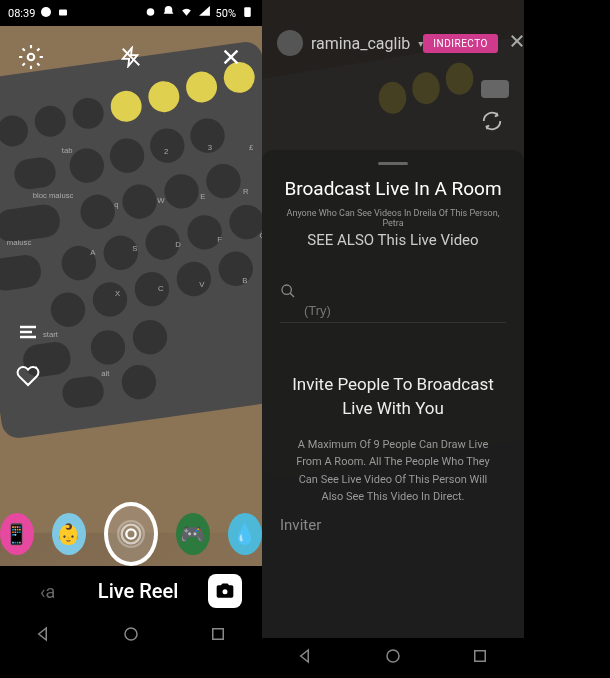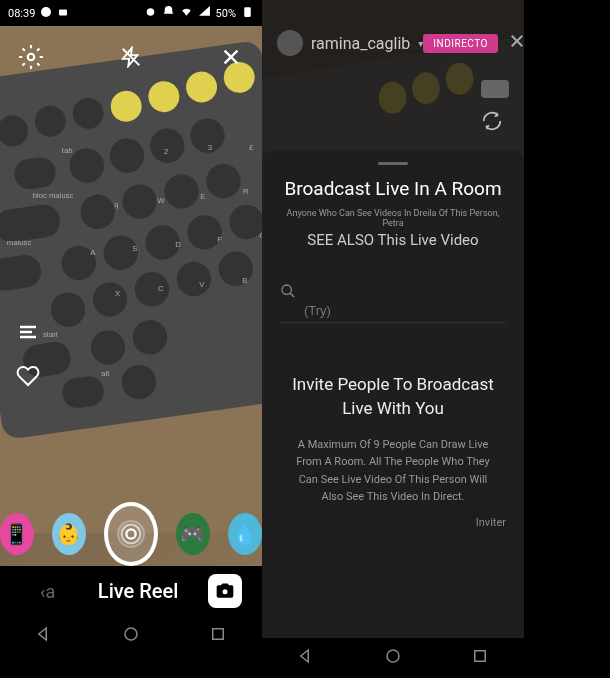--- a/index.html
+++ b/index.html
@@ -233,22 +233,22 @@
     }
     .invite-desc {
       text-align: center;
       font-size: 11px;
       color: #999;
       line-height: 1.6;
       padding: 0 8px;
       margin-bottom: 10px;
     }
     .inviter {
-      text-align: right;
-      font-size: 11px;
+      text-align: left;
+      font-size: 15px;
       color: #888;
       margin-bottom: 70px;
     }
     .cancel {
       text-align: center;
       font-size: 13px;
       color: #ccc;
     }
     .kb-svg {
       position: absolute;

